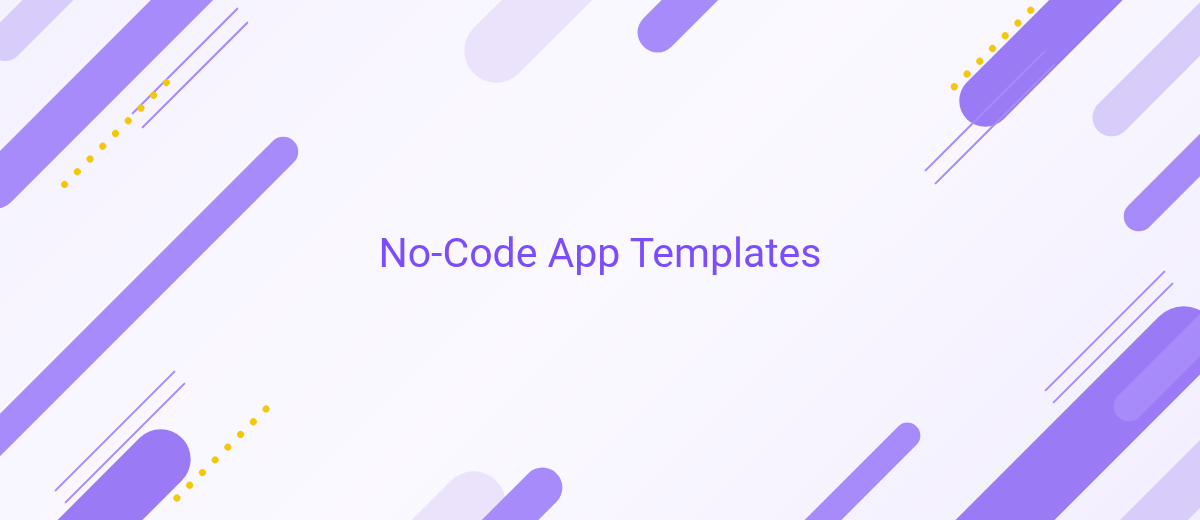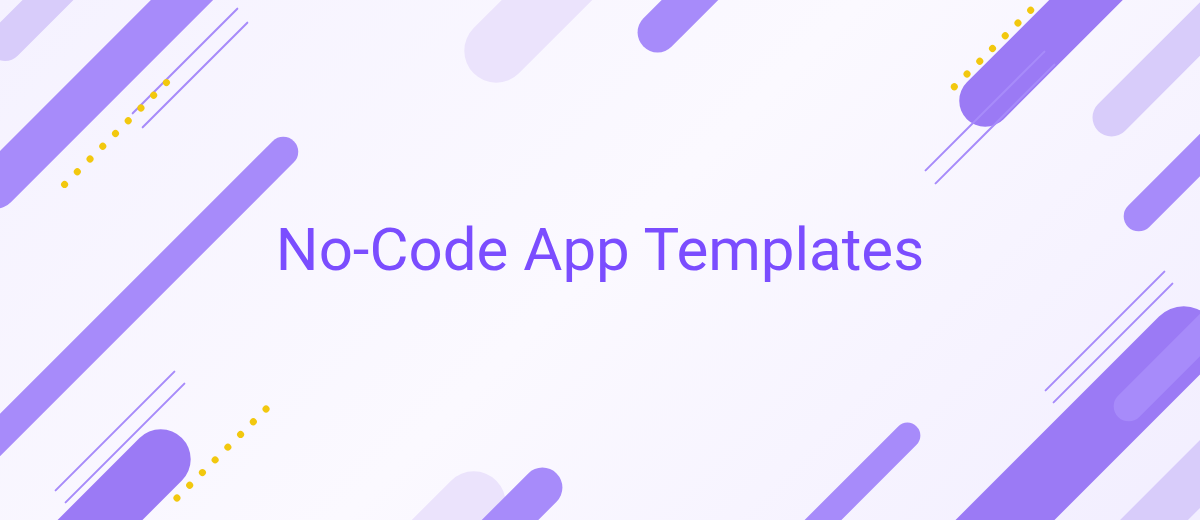--- a/index.html
+++ b/index.html
@@ -13,21 +13,21 @@
     }
     .canvas {
       position: absolute;
       inset: 0;
     }
     .title {
       position: absolute;
       top: 50%;
       left: 50%;
       transform: translate(-50%, -65%);
-      font-size: 60px;
+      font-size: 41px;
       font-weight: 400;
       color: #7b4dff;
       white-space: nowrap;
       text-align: center;
       z-index: 10;
     }
     .pill {
       position: absolute;
       border-radius: 999px;
       transform-origin: center;

